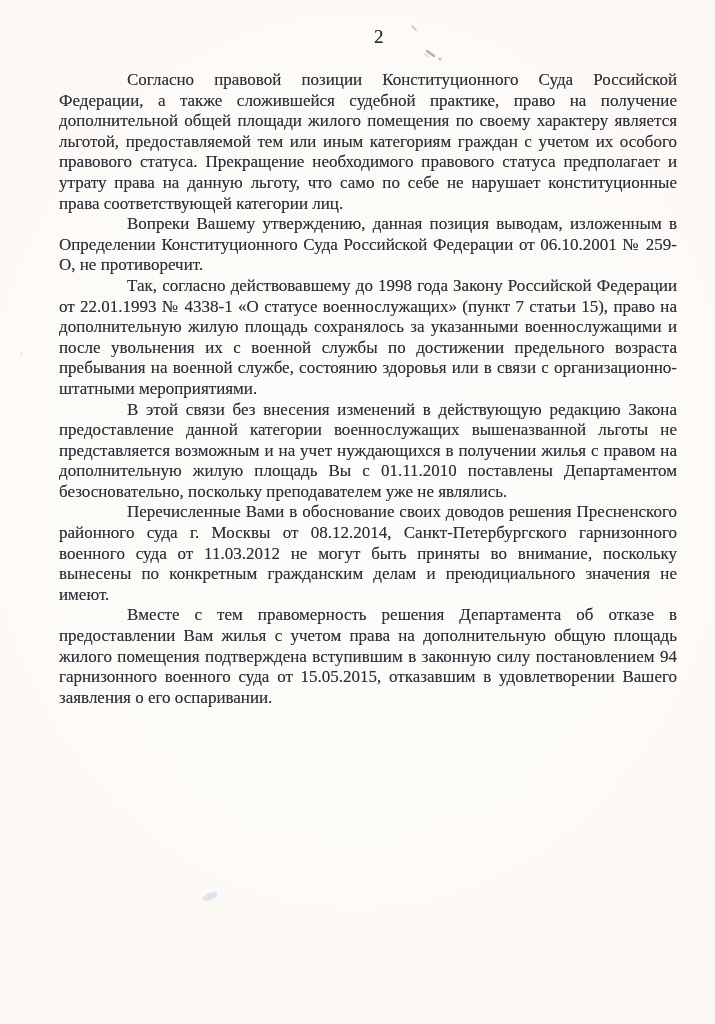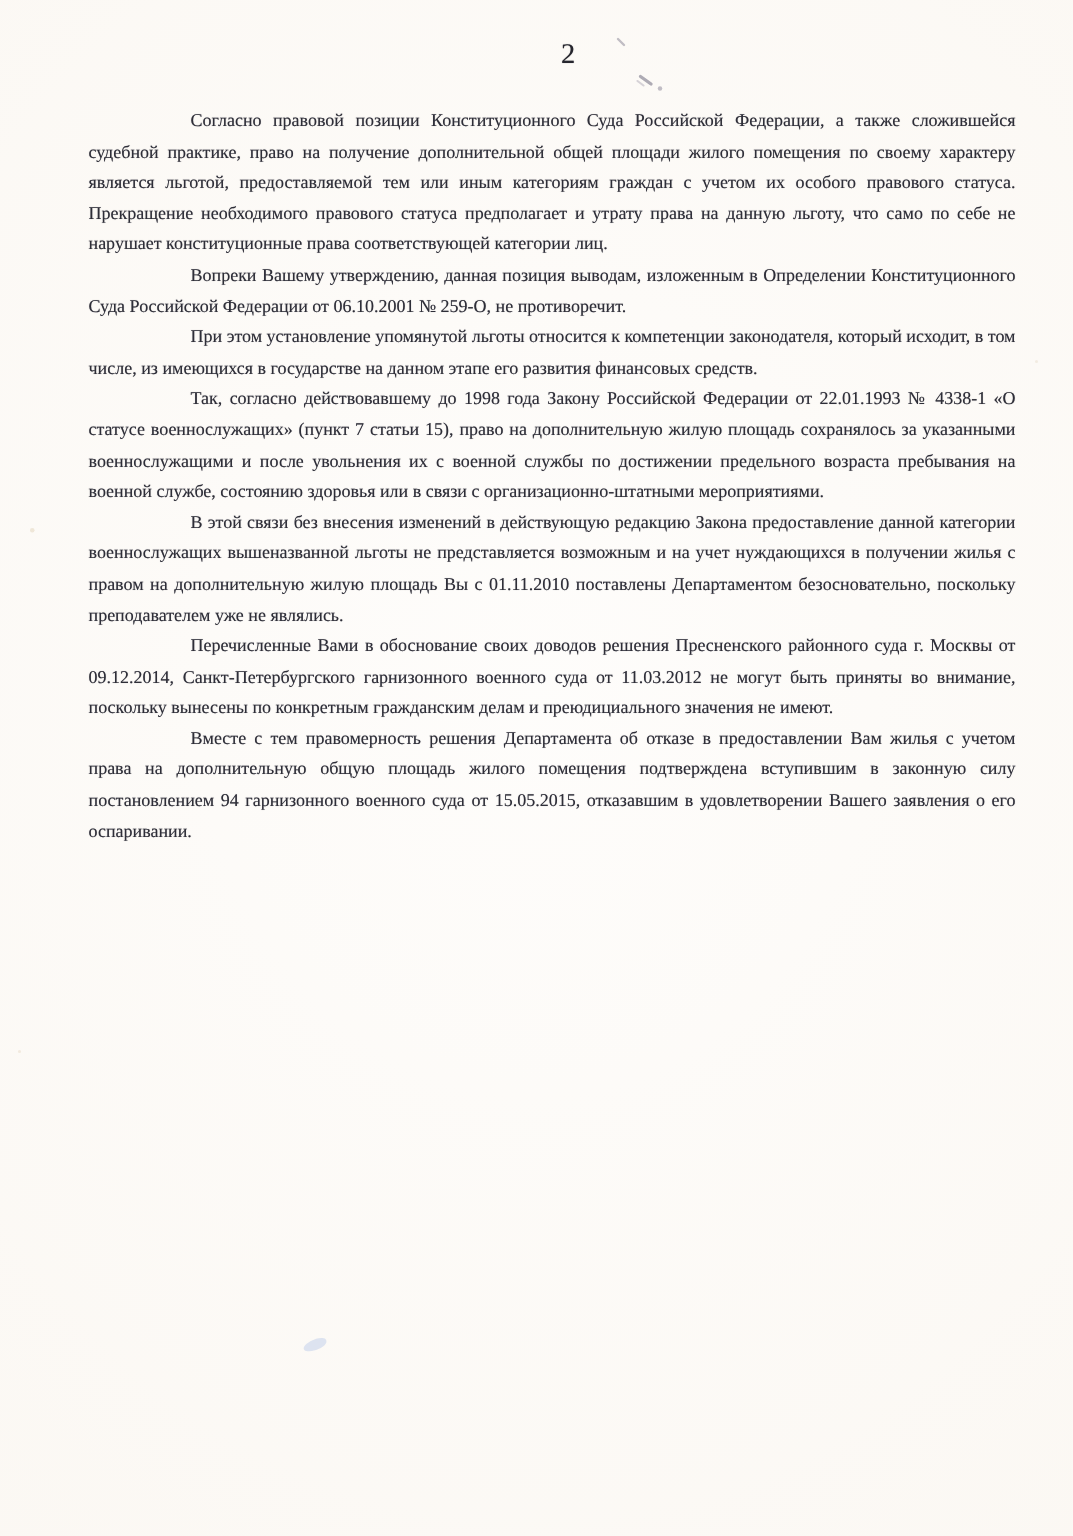--- a/index.html
+++ b/index.html
@@ -31,21 +31,21 @@
     left: 403px;
     top: 20px;
     width: 48px;
     height: 48px;
   }
   .content {
     position: absolute;
     left: 59px;
     top: 70px;
     width: 618px;
-    font-size: 12px;
+    font-size: 17px;
     line-height: 20.6px;
     text-align: justify;
     color: #2e2e38;
     text-shadow: 0 0 0.5px rgba(44,44,56,0.5);
   }
   .content p {
     text-indent: 68px;
     margin: 0;
   }
   .smudge-blue {
@@ -76,24 +76,23 @@
 
     <path d="M24 31 L31 36" stroke="rgba(110,106,126,0.55)" stroke-width="2.2" fill="none" stroke-linecap="round"></path>
     <path d="M22 34 L26 37" stroke="rgba(140,136,156,0.35)" stroke-width="1.4" fill="none" stroke-linecap="round"></path>
 
     <circle cx="37" cy="39" r="1.5" fill="rgba(120,116,136,0.45)"></circle>
   </svg>
 
   <div class="content">
     <p>Согласно правовой позиции Конституционного Суда Российской Федерации, а также сложившейся судебной практике, право на получение дополнительной общей площади жилого помещения по своему характеру является льготой, предоставляемой тем или иным категориям граждан с учетом их особого правового статуса. Прекращение необходимого правового статуса предполагает и утрату права на данную льготу, что само по себе не нарушает конституционные права соответствующей категории лиц.</p>
     <p>Вопреки Вашему утверждению, данная позиция выводам, изложенным в Определении Конституционного Суда Российской Федерации от 06.10.2001 № 259-О, не противоречит.</p>
-    <p>При этом установление упомянутой льготы относится к компетенции законодателя, который исходит, в том числе, из имеющихся в государстве на данном этапе его развития финансовых средств.</p>
     <p>Так, согласно действовавшему до 1998 года Закону Российской Федерации от 22.01.1993 № 4338-1 «О статусе военнослужащих» (пункт 7 статьи 15), право на дополнительную жилую площадь сохранялось за указанными военнослужащими и после увольнения их с военной службы по достижении предельного возраста пребывания на военной службе, состоянию здоровья или в связи с организационно-штатными мероприятиями.</p>
     <p>В этой связи без внесения изменений в действующую редакцию Закона предоставление данной категории военнослужащих вышеназванной льготы не представляется возможным и на учет нуждающихся в получении жилья с правом на дополнительную жилую площадь Вы с 01.11.2010 поставлены Департаментом безосновательно, поскольку преподавателем уже не являлись.</p>
-    <p>Перечисленные Вами в обоснование своих доводов решения Пресненского районного суда г. Москвы от 09.12.2014, Санкт-Петербургского гарнизонного военного суда от 11.03.2012 не могут быть приняты во внимание, поскольку вынесены по конкретным гражданским делам и преюдициального значения не имеют.</p>
+    <p>Перечисленные Вами в обоснование своих доводов решения Пресненского районного суда г. Москвы от 08.12.2014, Санкт-Петербургского гарнизонного военного суда от 11.03.2012 не могут быть приняты во внимание, поскольку вынесены по конкретным гражданским делам и преюдициального значения не имеют.</p>
     <p>Вместе с тем правомерность решения Департамента об отказе в предоставлении Вам жилья с учетом права на дополнительную общую площадь жилого помещения подтверждена вступившим в законную силу постановлением 94 гарнизонного военного суда от 15.05.2015, отказавшим в удовлетворении Вашего заявления о его оспаривании.</p>
   </div>
 
   <div class="smudge-blue"></div>
   <div class="speck s1"></div>
   <div class="speck s2"></div>
   <div class="speck s3"></div>
 
 </div>
 

